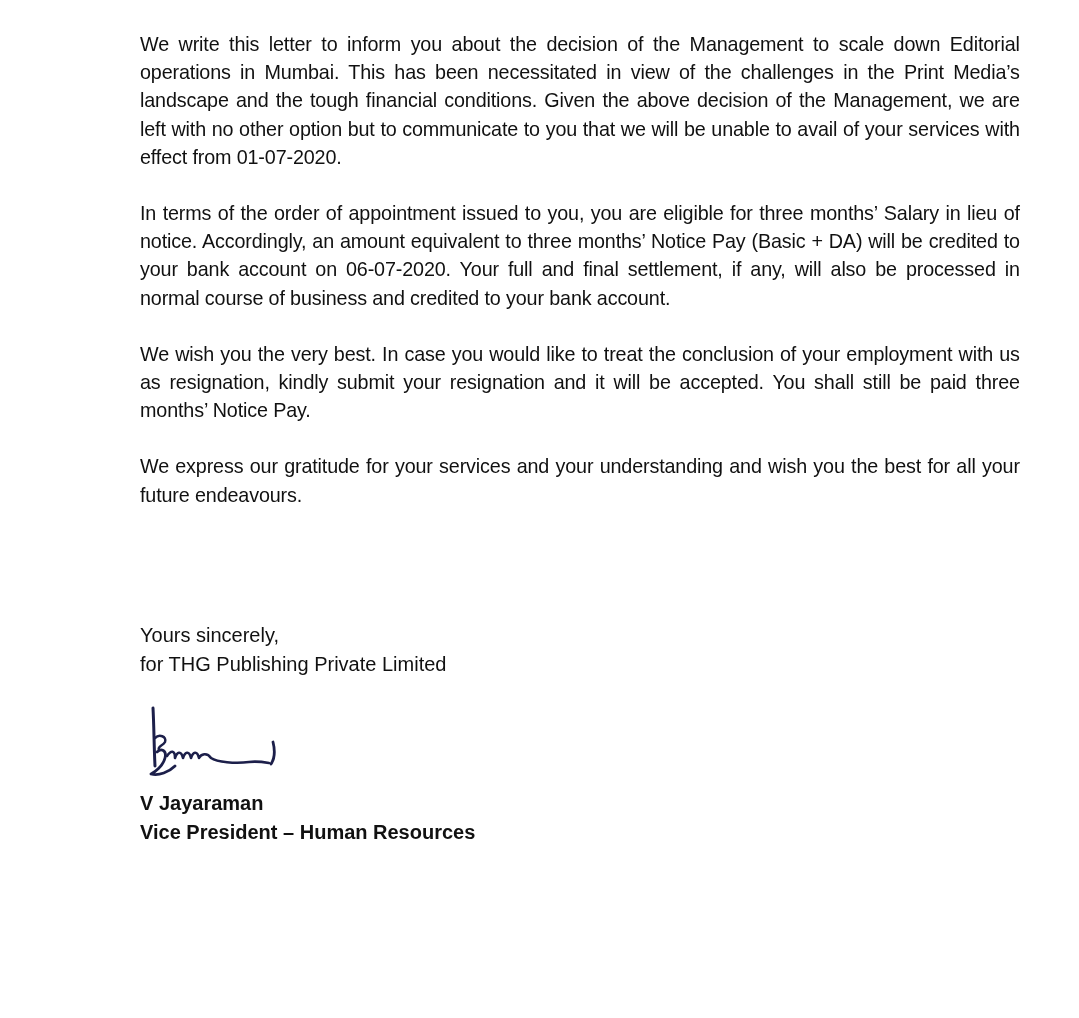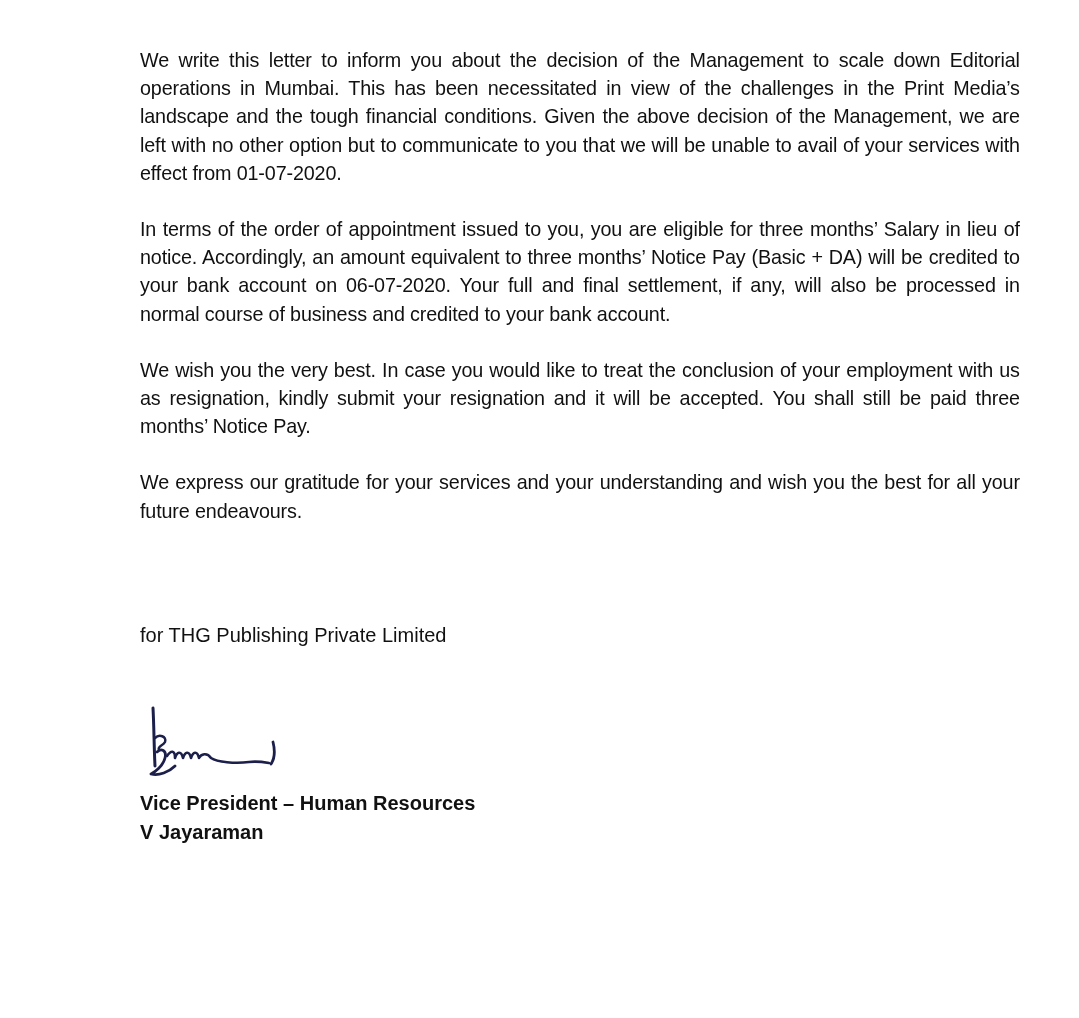--- a/index.html
+++ b/index.html
@@ -10,21 +10,21 @@
   body {
     width: 1079px;
     height: 1018px;
     position: relative;
     overflow: hidden;
     color: #111111;
   }
   .page {
     position: absolute;
     left: 140px;
-    top: 46px;
+    top: 30px;
     width: 880px;
   }
   .para {
     font-family: "Liberation Sans Narrow", "Liberation Sans", sans-serif;
     font-size: 21px;
     line-height: 28.2px;
     text-align: justify;
     margin: 0;
     letter-spacing: -0.15px;
     word-spacing: 0px;
@@ -68,29 +68,30 @@
   <p class="para">We write this letter to inform you about the decision of the Management to scale down Editorial operations in Mumbai.  This has been necessitated in view of the challenges in the Print Media’s landscape and the tough financial conditions.  Given the above decision of the Management, we are left with no other option but to communicate to you that we will be unable to avail of your services with effect from 01-07-2020.</p>
   <div class="gap"></div>
   <p class="para">In terms of the order of appointment issued to you, you are eligible for three months’ Salary in lieu of notice.  Accordingly, an amount equivalent to three months’ Notice Pay (Basic + DA) will be credited to your bank account on 06-07-2020. Your full and final settlement, if any, will also be processed in normal course of business and credited to your bank account.</p>
   <div class="gap"></div>
   <p class="para">We wish you the very best. In case you would like to treat the conclusion of your employment with us as resignation, kindly submit your resignation and it will be accepted. You shall still be paid three months’ Notice Pay.</p>
   <div class="gap"></div>
   <p class="para">We express our gratitude for your services and your understanding and wish you the best for all your future endeavours.</p>
 </div>
 
 <div class="closing">
+  <div>Yours sincerely,</div>
   <div><span>for </span><b>THG Publishing Private Limited</b></div>
 </div>
 
 <div class="signature">
   <svg width="140" height="80" viewBox="0 0 140 80" fill="none" stroke="#1c1f4a" stroke-linecap="round" stroke-linejoin="round">
     <path d="M8 2 C 9 20, 9 40, 10 60" stroke-width="3"></path>
     <path d="M10 32 C 14 28, 22 30, 20 36 C 18 40, 12 40, 14 44" stroke-width="2.5"></path>
     <path d="M12 46 C 16 42, 22 44, 20 52 C 18 60, 10 66, 6 68 C 14 70, 24 66, 30 60" stroke-width="2.8"></path>
     <path d="M22 50 C 26 44, 30 44, 30 52 C 32 46, 36 44, 38 52 C 40 46, 44 44, 46 52 C 48 46, 52 44, 54 52 C 56 48, 62 46, 66 52 C 72 56, 90 58, 104 56 C 112 55, 118 56, 124 57" stroke-width="2.6"></path>
     <path d="M128 36 C 130 44, 130 52, 126 58" stroke-width="2.8"></path>
   </svg>
 </div>
 
 <div class="signatory">
+  <div>V Jayaraman</div>
   <div>Vice President – Human Resources</div>
-  <div>V Jayaraman</div>
 </div>
 
 </body></html>

